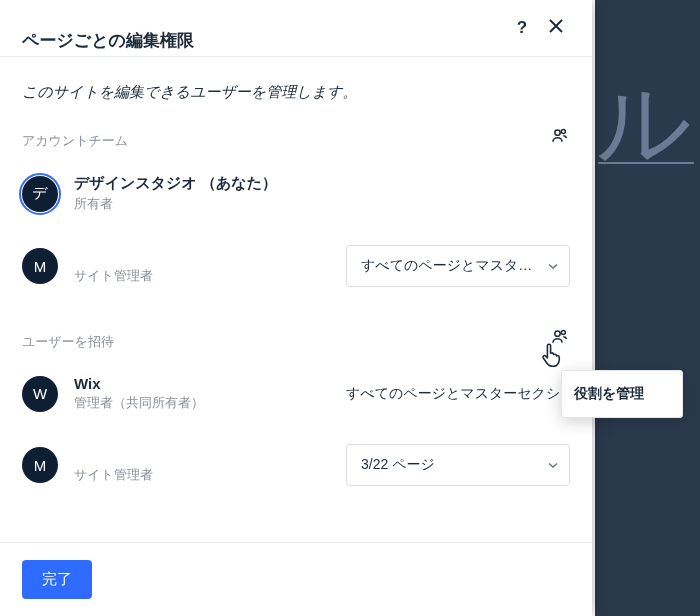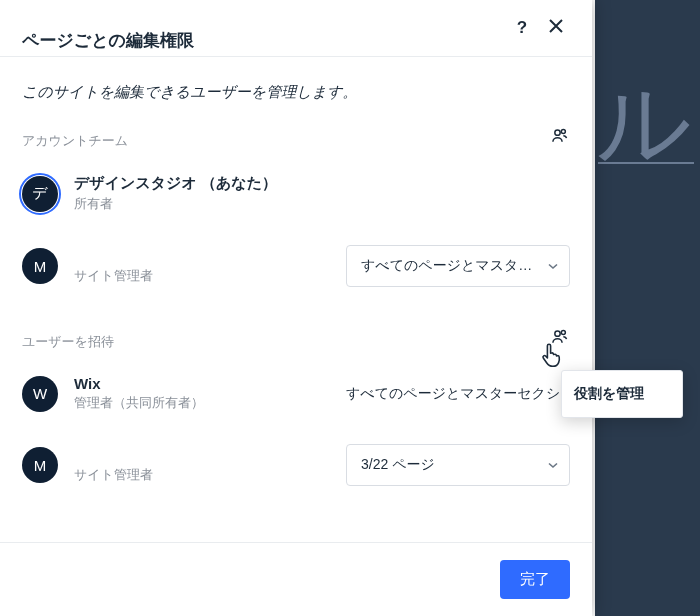--- a/index.html
+++ b/index.html
@@ -184,21 +184,21 @@
   .chev svg { width: 12px; height: 12px; display: block; }
 
   .panel-footer {
     position: absolute;
     left: 0; bottom: 0;
     width: 592px;
     height: 74px;
     border-top: 1px solid #e9ecef;
     display: flex;
     align-items: center;
-    justify-content: flex-end;
+    justify-content: flex-start;
     padding: 0 22px;
     box-sizing: border-box;
     background: #fff;
   }
   .primary-btn {
     background: #2f6bff;
     color: #fff;
     border: none;
     border-radius: 4px;
     font-size: 15px;

